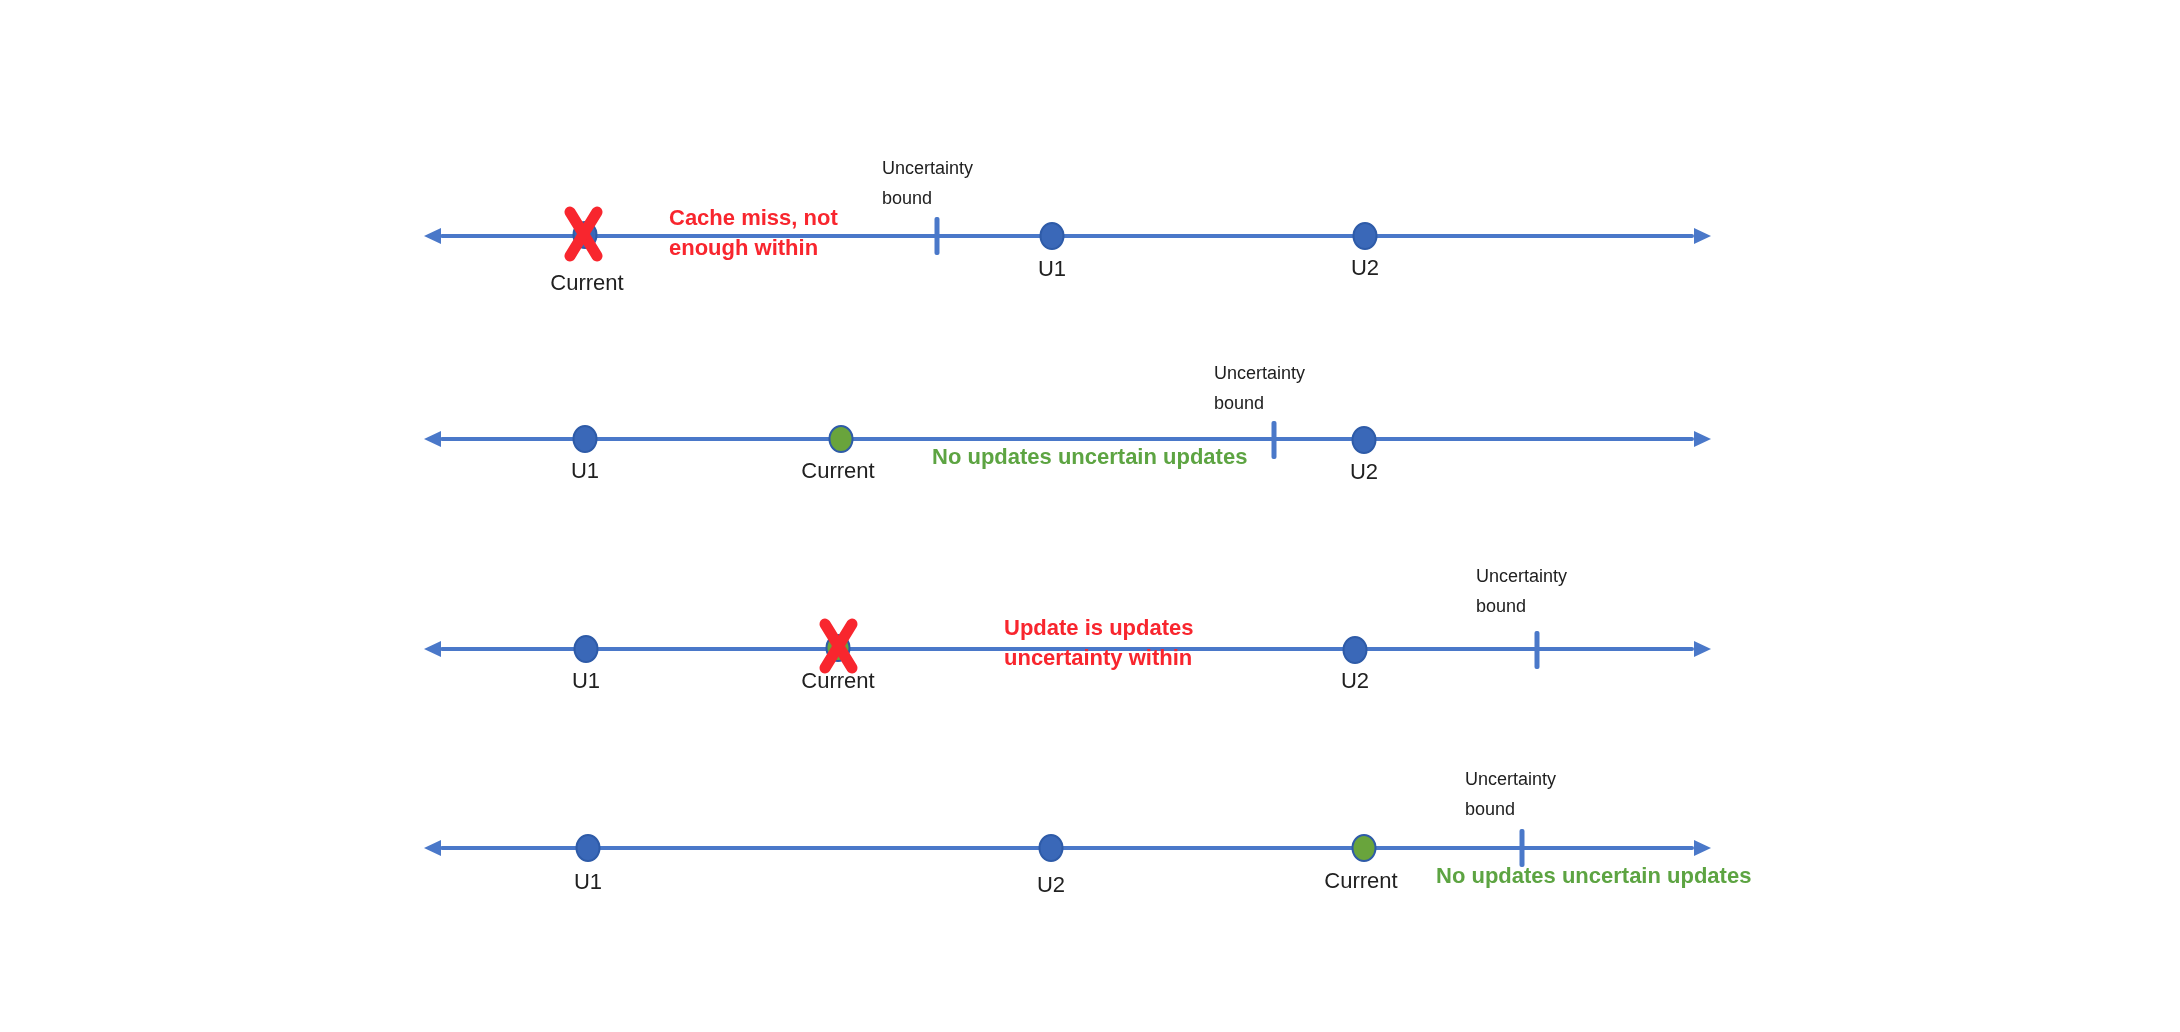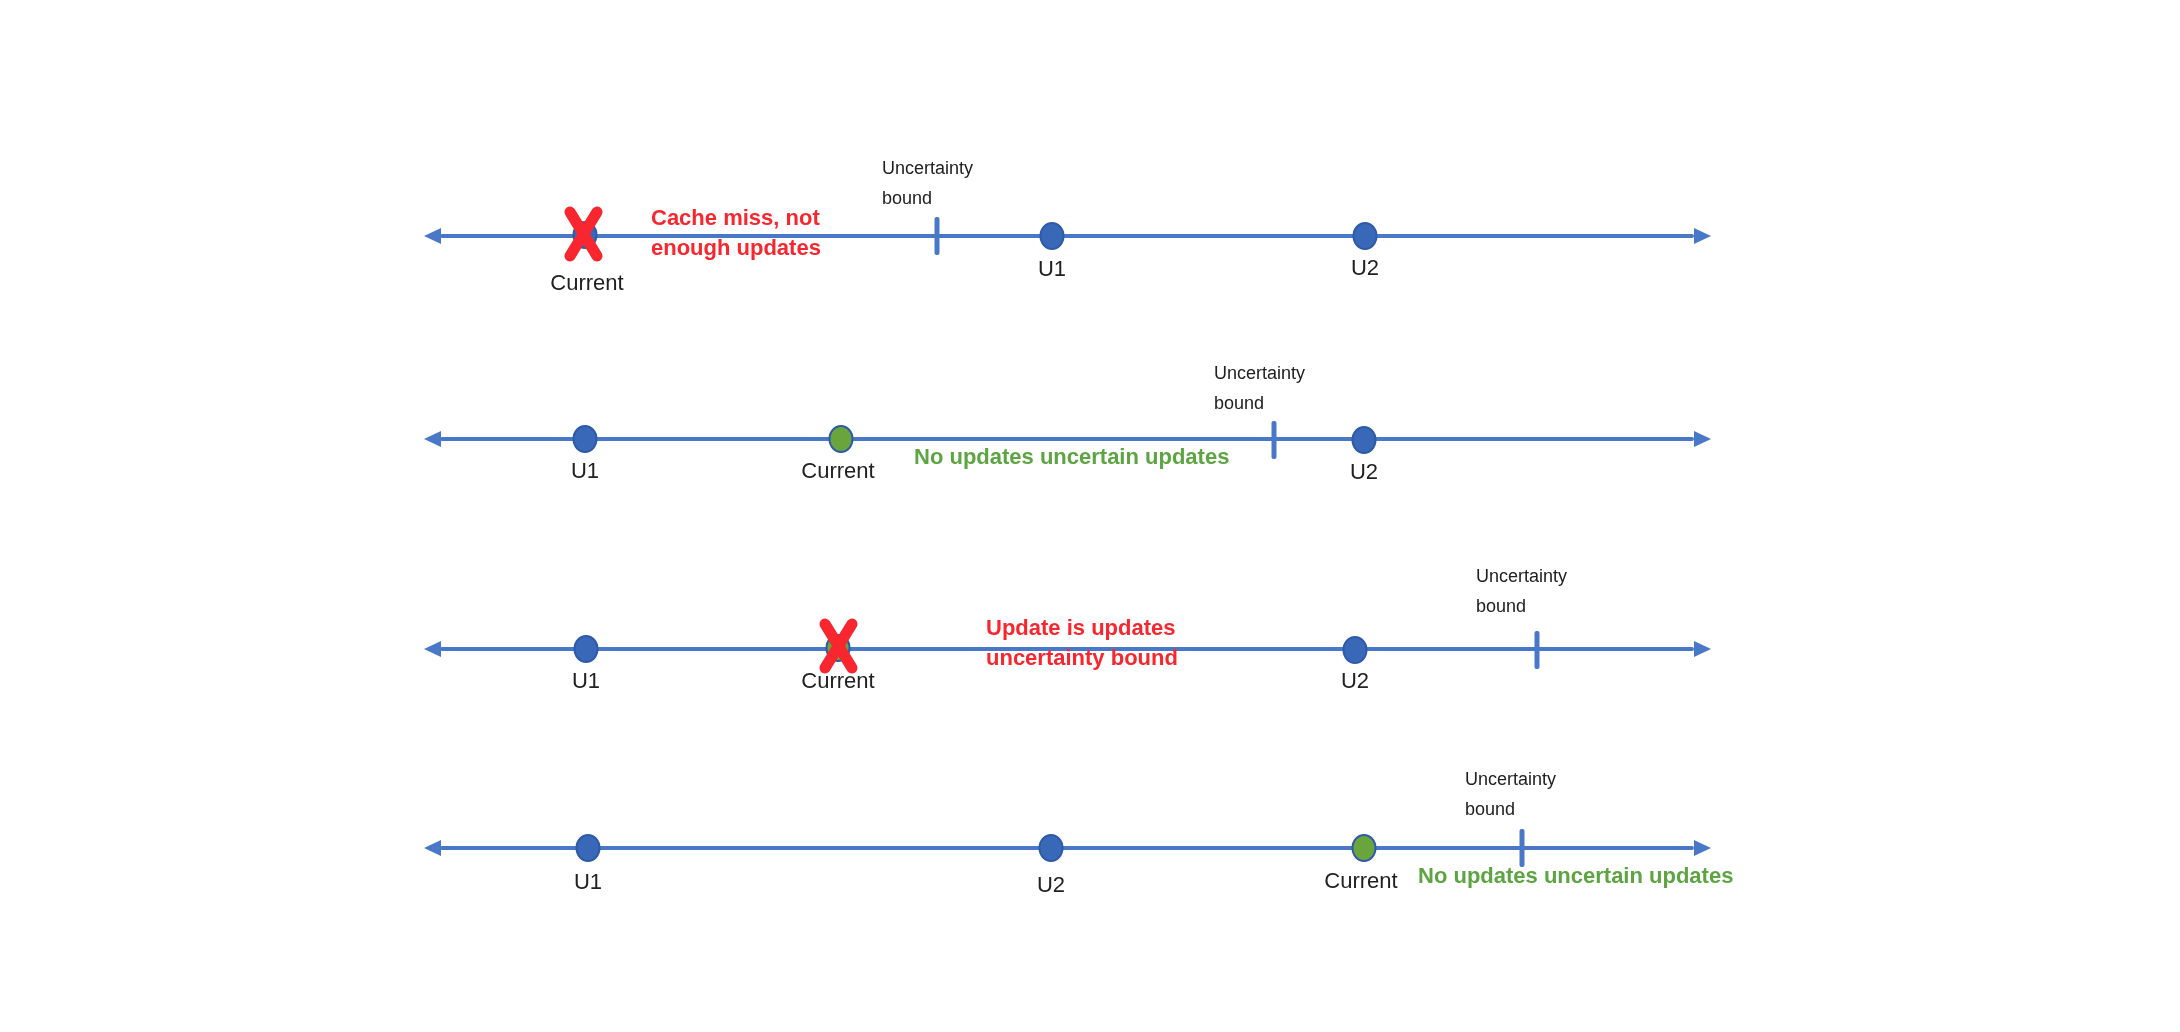--- a/index.html
+++ b/index.html
@@ -19,21 +19,21 @@
   .dot.green{background:var(--green_dot_fill);border-color:var(--dot_border);}
   .tick{position:absolute;width:5px;height:38px;background:var(--line);
         border-radius:2px;transform:translate(-50%,-50%);}
   .xmark{position:absolute;transform:translate(-50%,-50%);}
   .xmark svg{display:block;}
   .plabel{position:absolute;transform:translate(-50%,-50%);white-space:nowrap;
           font-size:22px;color:var(--text);}
   .bound{position:absolute;font-size:18px;line-height:30px;color:var(--text);
          white-space:nowrap;}
   .bound span{display:block;}
-  .note{position:absolute;font-size:22px;line-height:30px;white-space:nowrap;font-weight:bold;}
+  .note{position:absolute;font-size:22px;line-height:30px;white-space:nowrap;font-weight:bold;margin-left:18px;}
   .note span{display:block;}
   .note-red{color:var(--red);}
   .note-green{color:var(--green_text);}
 </style>
 </head>
 <body>
 
 <div class="canvas">
 
   <div class="row">
@@ -45,21 +45,21 @@
     <div class="xmark" style="left:583px;top:234px;">
       <svg width="46" height="60" viewBox="0 0 46 60">
         <line x1="10" y1="8" x2="37" y2="52" stroke="var(--red)" stroke-width="11" stroke-linecap="round"></line>
         <line x1="37" y1="8" x2="10" y2="52" stroke="var(--red)" stroke-width="11" stroke-linecap="round"></line>
       </svg>
     </div>
     <span class="plabel" style="left:587px;top:283px;">Current</span>
 
     <div class="note note-red" style="left:651px;top:203px;">
       <span>Cache miss, not</span>
-      <span>enough updates</span>
+      <span>enough within</span>
     </div>
 
     <div class="bound" style="left:882px;top:153px;">
       <span>Uncertainty</span>
       <span>bound</span>
     </div>
     <div class="tick" style="left:937px;top:236px;"></div>
 
     <div class="dot" style="left:1052px;top:236px;"></div>
     <span class="plabel" style="left:1052px;top:269px;">U1</span>
@@ -105,21 +105,21 @@
     <div class="xmark" style="left:838px;top:646px;">
       <svg width="46" height="60" viewBox="0 0 46 60">
         <line x1="10" y1="8" x2="37" y2="52" stroke="var(--red)" stroke-width="11" stroke-linecap="round"></line>
         <line x1="37" y1="8" x2="10" y2="52" stroke="var(--red)" stroke-width="11" stroke-linecap="round"></line>
       </svg>
     </div>
     <span class="plabel" style="left:838px;top:681px;">Current</span>
 
     <div class="note note-red" style="left:986px;top:613px;">
       <span>Update is updates</span>
-      <span>uncertainty bound</span>
+      <span>uncertainty within</span>
     </div>
 
     <div class="dot" style="left:1355px;top:650px;"></div>
     <span class="plabel" style="left:1355px;top:681px;">U2</span>
 
     <div class="bound" style="left:1476px;top:561px;">
       <span>Uncertainty</span>
       <span>bound</span>
     </div>
     <div class="tick" style="left:1537px;top:650px;"></div>

